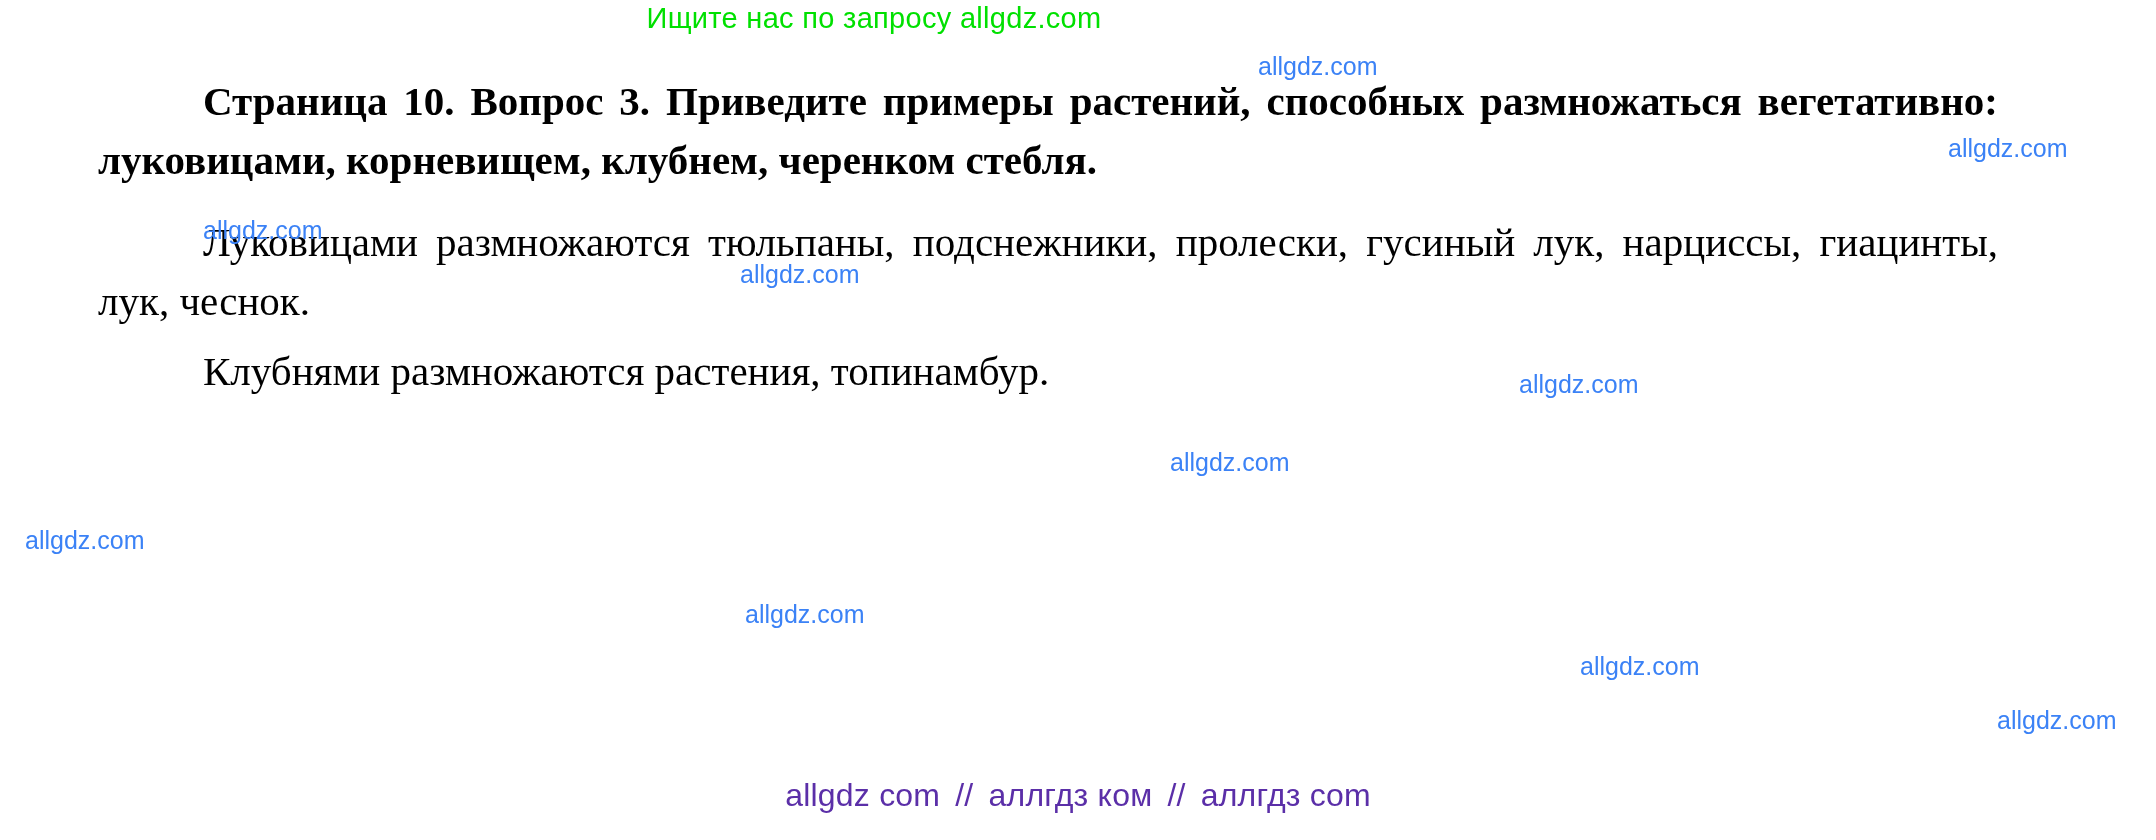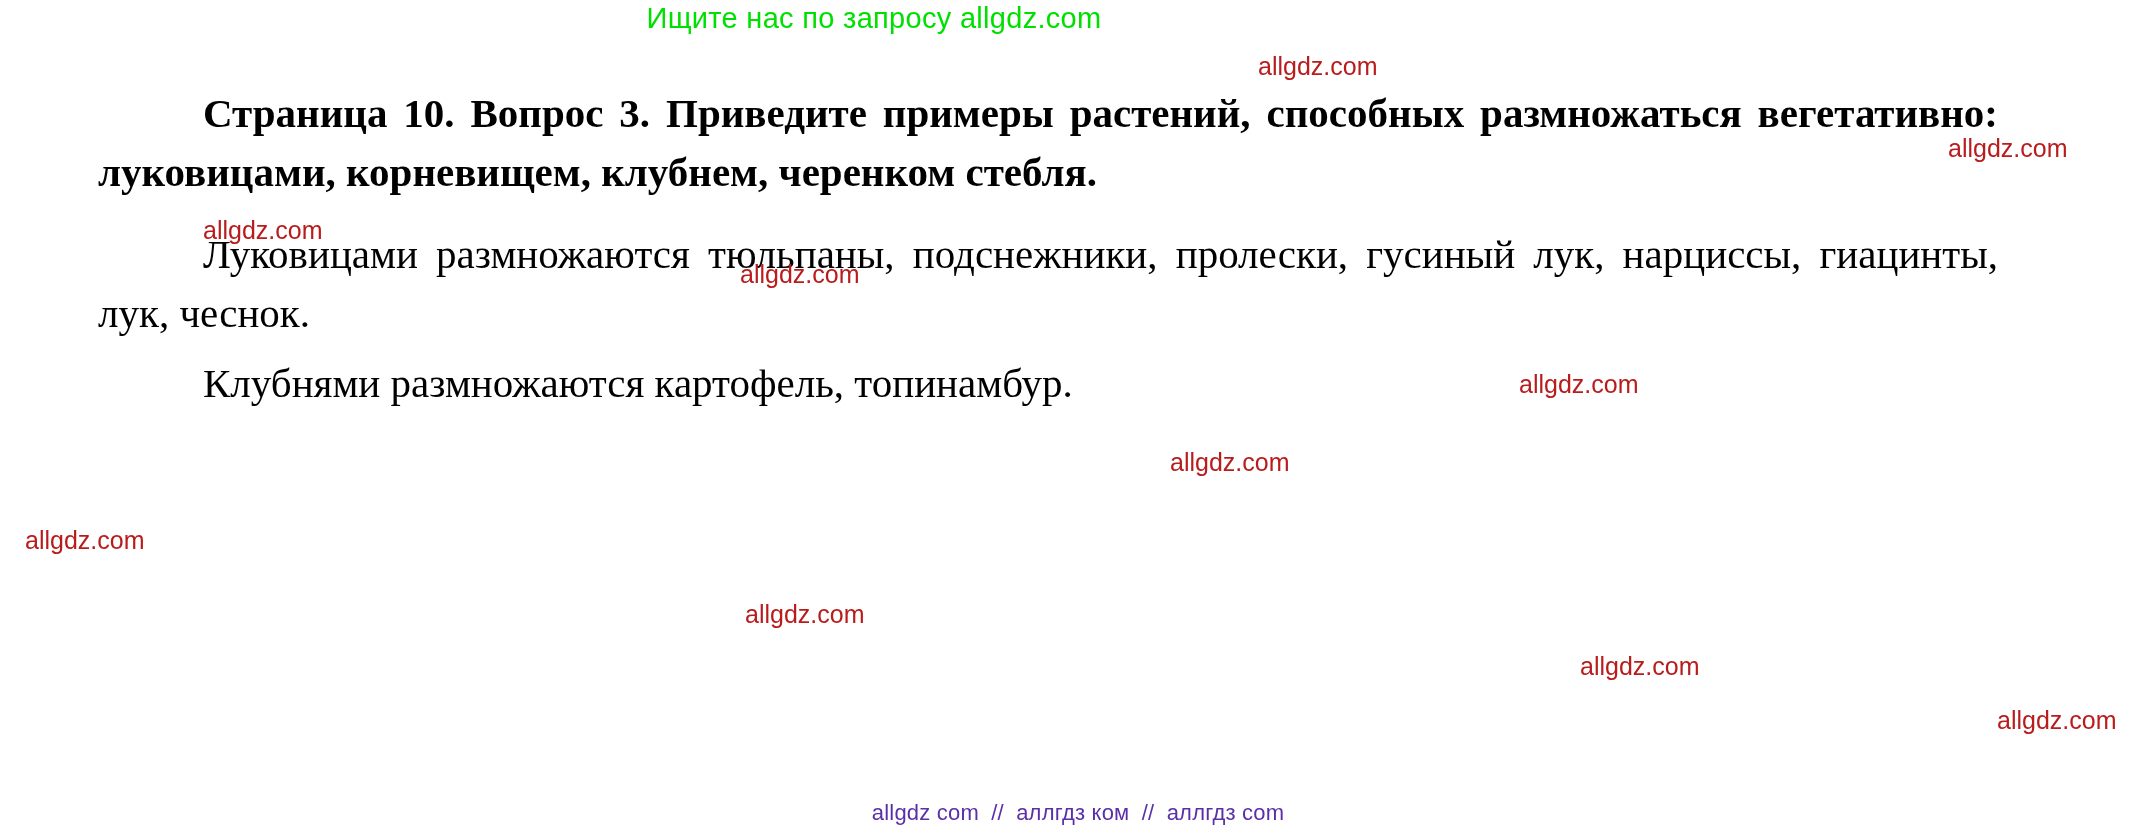--- a/index.html
+++ b/index.html
@@ -26,71 +26,71 @@
     left: 0;
     width: 1748px;
     text-align: center;
     font-family: "Liberation Sans", sans-serif;
     font-size: 29px;
     color: #00e000;
     letter-spacing: 0.3px;
   }
   .content {
     position: absolute;
-    top: 84px;
+    top: 72px;
     left: 98px;
     width: 1900px;
   }
   .para {
     font-size: 41px;
     line-height: 1.45;
     text-align: justify;
     text-justify: inter-word;
     margin: 0 0 10px 0;
     text-indent: 105px;
   }
   .para.title {
     font-weight: bold;
     margin-bottom: 22px;
   }
   .bottom-links {
     position: absolute;
-    bottom: 14px;
+    bottom: 26px;
     left: 0;
     width: 2156px;
     text-align: center;
     font-family: "Liberation Sans", sans-serif;
-    font-size: 22px;
+    font-size: 32px;
     color: #5b2fa8;
     letter-spacing: 0.2px;
   }
   .bottom-links .sep {
     color: #5b2fa8;
     padding: 0 6px;
   }
   .wm {
     position: absolute;
     font-family: "Liberation Sans", sans-serif;
     font-size: 25px;
-    color: #b91c1c;
+    color: #3b82f6;
     white-space: nowrap;
     pointer-events: none;
   }
 </style>
 </head>
 <body>
 
 <div class="page">
 
   <div class="top-banner">Ищите нас по запросу allgdz.com</div>
 
   <div class="content">
     <p class="para title">Страница 10. Вопрос 3. Приведите примеры растений, способных размножаться вегетативно: луковицами, корневищем, клубнем, черенком стебля.</p>
     <p class="para">Луковицами размножаются тюльпаны, подснежники, пролески, гусиный лук, нарциссы, гиацинты, лук, чеснок.</p>
-    <p class="para">Клубнями размножаются картофель, топинамбур.</p>
+    <p class="para">Клубнями размножаются растения, топинамбур.</p>
   </div>
 
   <div class="bottom-links">
     <span>allgdz com</span>
     <span class="sep">//</span>
     <span>аллгдз ком</span>
     <span class="sep">//</span>
     <span>аллгдз com</span>
   </div>
 

